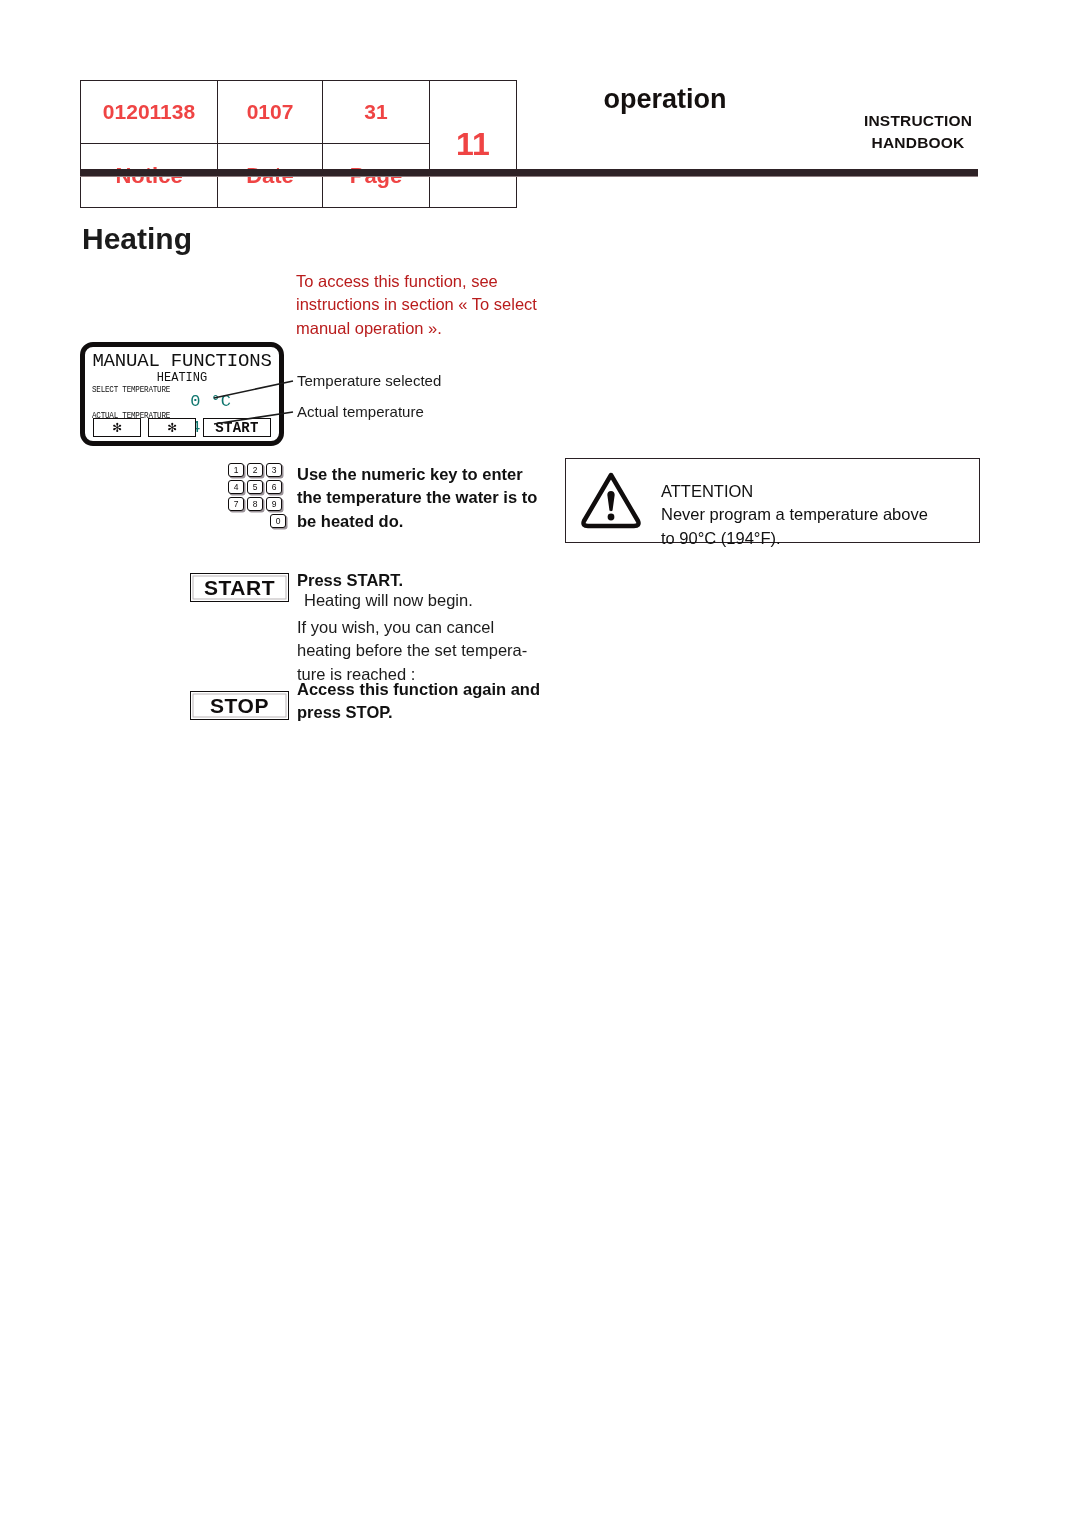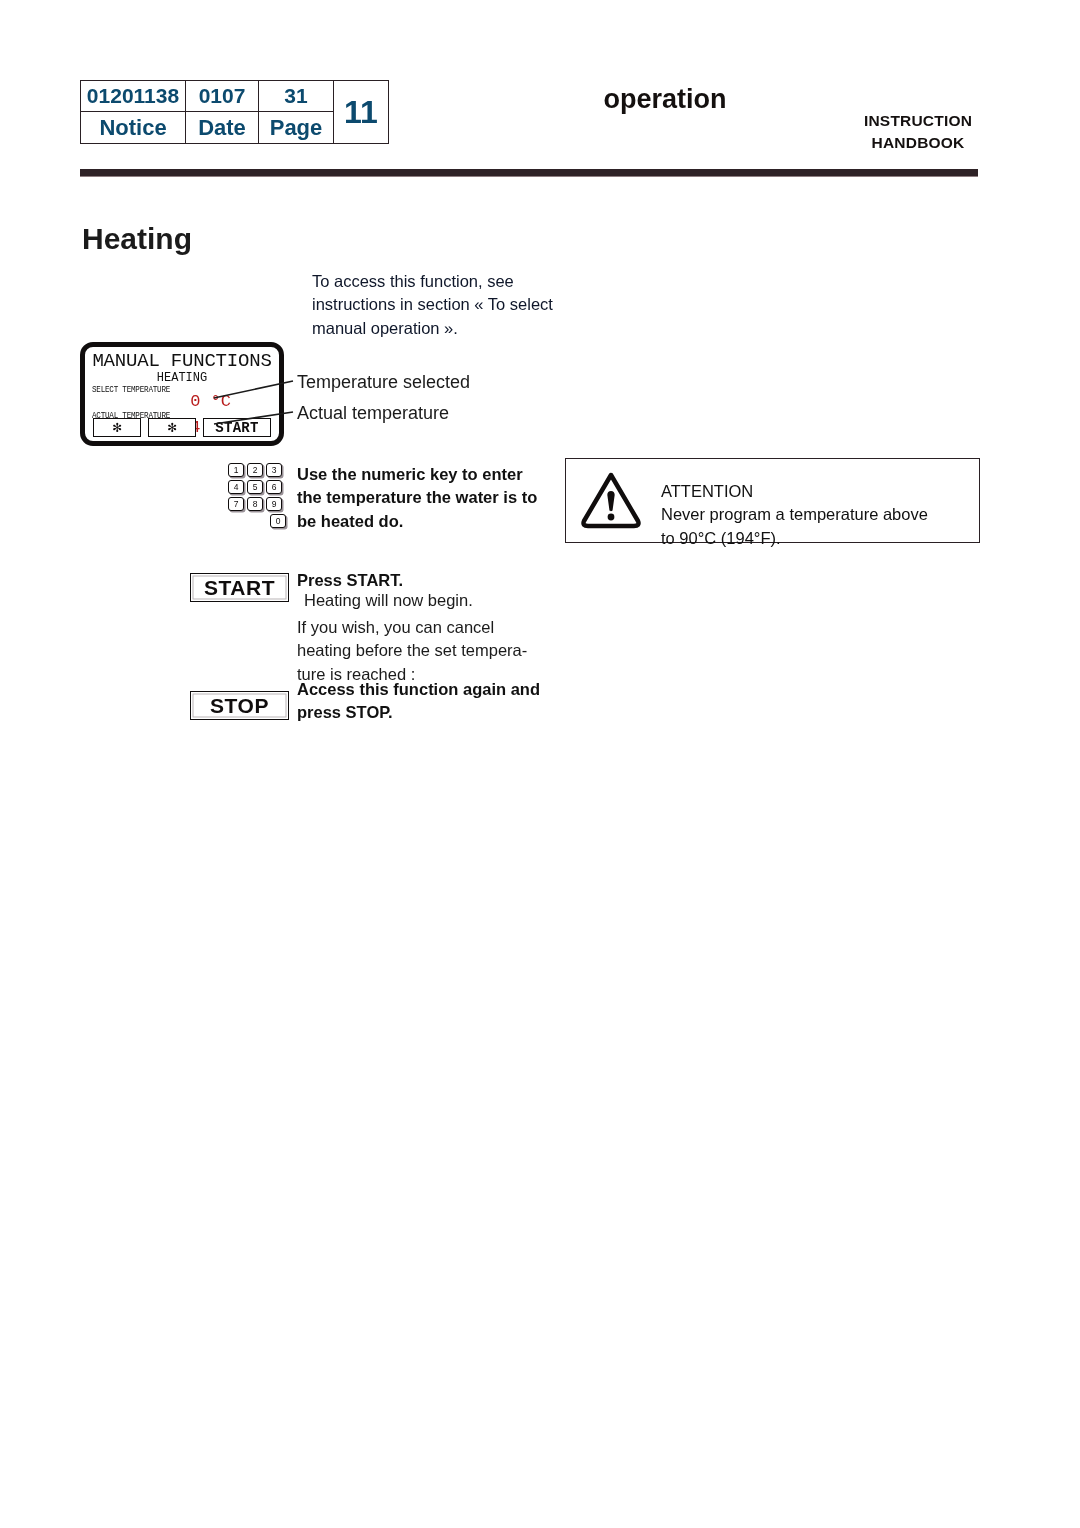--- a/index.html
+++ b/index.html
@@ -20,22 +20,22 @@
   #header-table {
     position: absolute;
     left: 80px;
     top: 80px;
     border-collapse: collapse;
   }
   #header-table td {
     border: 1.5px solid #2a2024;
     text-align: center;
     font-weight: bold;
-    color: #0c4a6e;
-    padding: 0;
+    color: #ef4444;
+    padding: 16px;
   }
   .hdr-top {
     height: 30px;
     font-size: 21px;
   }
   .hdr-bot {
     height: 31px;
     font-size: 22px;
   }
   .c-notice { width: 104px; }
@@ -87,22 +87,21 @@
   }
 
   
   #intro-text {
     position: absolute;
     left: 296px;
     top: 270px;
     width: 260px;
     font-size: 16.5px;
     line-height: 1.41;
-    color: #0f172a;
-    margin-left: 16px;
+    color: #b91c1c;
   }
 
   
   #display-panel {
     position: absolute;
     left: 80px;
     top: 342px;
     width: 204px;
     height: 104px;
     border: 5px solid #100d0d;
@@ -138,21 +137,21 @@
     transform: scaleX(0.93);
     transform-origin: left center;
     color: #111;
   }
   #label-select { top: 38px; }
   #label-actual { top: 64px; }
   .temp-value {
     position: absolute;
     right: 48px;
     font-size: 17px;
-    color: #b91c1c;
+    color: #0f766e;
   }
   #value-select { top: 45px; }
   #value-actual { top: 71px; }
 
   #display-buttons {
     position: absolute;
     left: 8px;
     right: 8px;
     bottom: 4px;
     display: flex;
@@ -177,21 +176,21 @@
   #callout-svg {
     position: absolute;
     left: 0;
     top: 0;
     width: 1080px;
     height: 1528px;
     pointer-events: none;
   }
   .callout-label {
     position: absolute;
-    font-size: 18px;
+    font-size: 15px;
     color: #1b1b1b;
     white-space: nowrap;
   }
   #callout-selected { left: 297px; top: 372px; }
   #callout-actual   { left: 297px; top: 403px; }
 
   
   #keypad {
     position: absolute;
     left: 228px;

